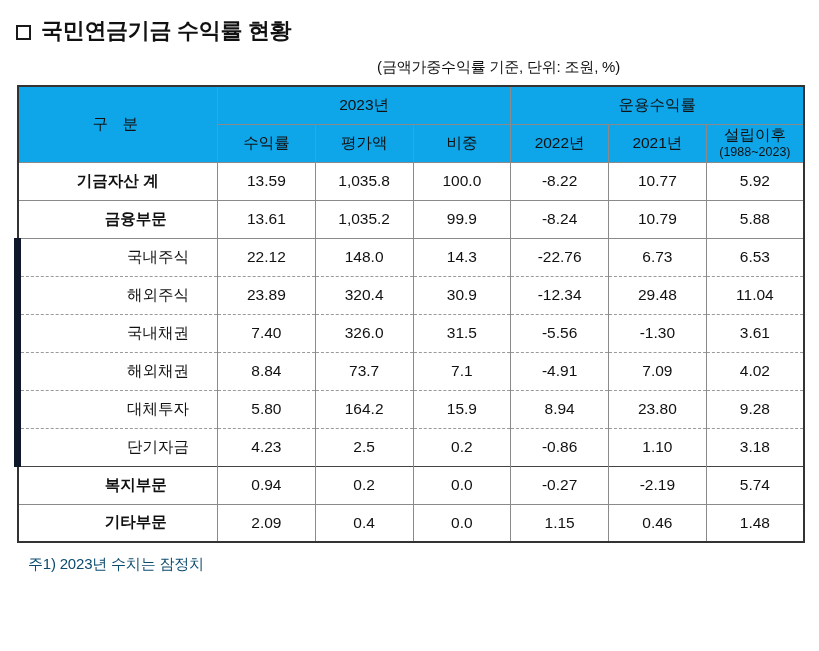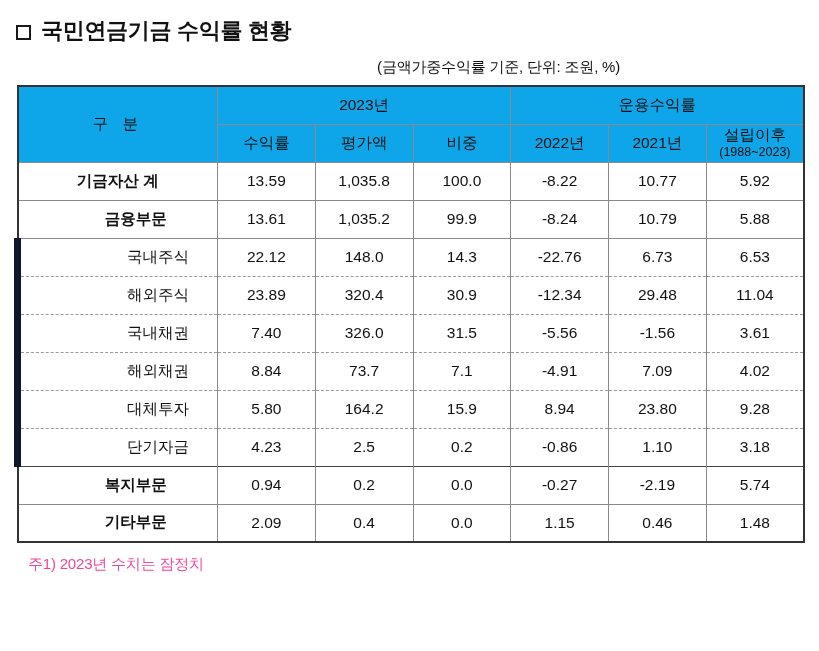--- a/index.html
+++ b/index.html
@@ -115,21 +115,21 @@
   }
   tr.dashed td {
     border-top: 1px dashed #9a9a9a;
     border-bottom: 1px dashed #9a9a9a;
   }
   tr.dashed td.label {
     border-left: 7px solid #0f172a;
   }
   .footnote {
     font-size: 15px;
-    color: #ec4899;
+    color: #0c4a6e;
     margin: 12px 0 0 14px;
     letter-spacing: -0.2px;
   }
 </style>
 </head>
 <body>
 
 <div class="page">
 
   <div class="title-row">
@@ -194,21 +194,21 @@
           <td class="num">-12.34</td>
           <td class="num">29.48</td>
           <td class="num">11.04</td>
         </tr>
         <tr class="dashed">
           <td class="label lvl2">국내채권</td>
           <td class="num">7.40</td>
           <td class="num">326.0</td>
           <td class="num">31.5</td>
           <td class="num">-5.56</td>
-          <td class="num">-1.56</td>
+          <td class="num">-1.30</td>
           <td class="num">3.61</td>
         </tr>
         <tr class="dashed">
           <td class="label lvl2">해외채권</td>
           <td class="num">8.84</td>
           <td class="num">73.7</td>
           <td class="num">7.1</td>
           <td class="num">-4.91</td>
           <td class="num">7.09</td>
           <td class="num">4.02</td>

